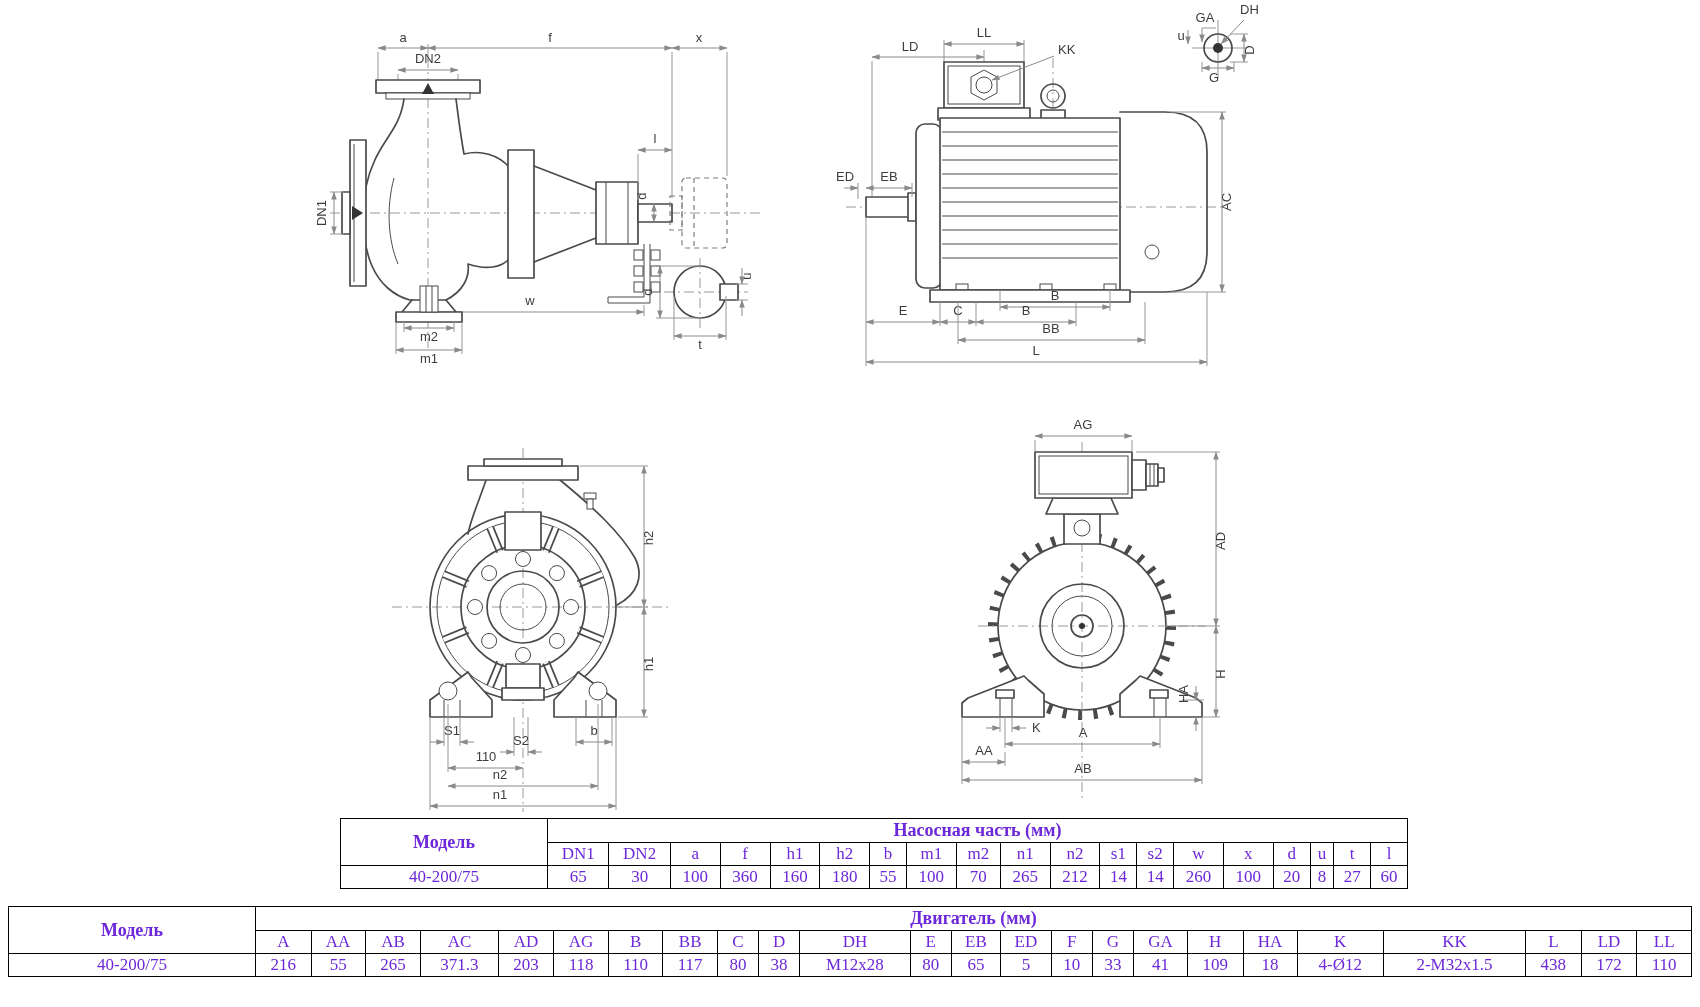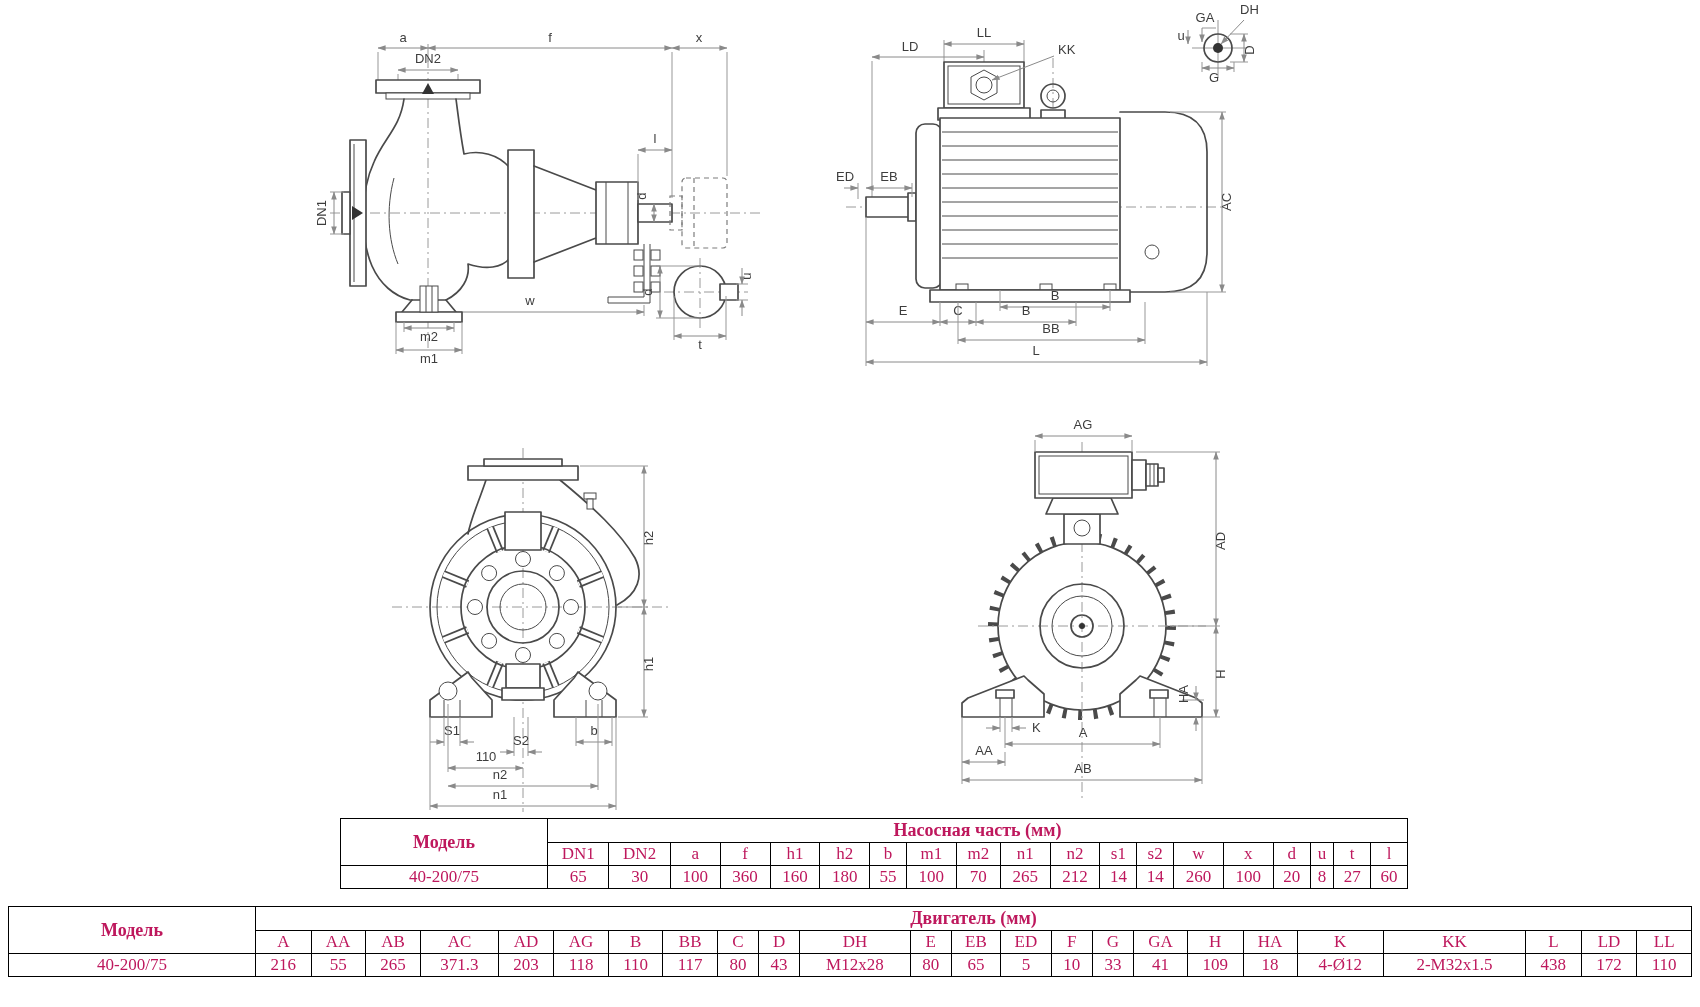--- a/index.html
+++ b/index.html
@@ -13,21 +13,21 @@
   .ext{stroke:#979797;stroke-width:1}
   .dim{stroke:#8a8a8a;stroke-width:1;marker-start:url(#ah);marker-end:url(#ah)}
   .dime{stroke:#8a8a8a;stroke-width:1;marker-end:url(#ah)}
   .cl{stroke:#9a9a9a;stroke-width:1;stroke-dasharray:10 4 2 4;fill:none}
   .dsh{fill:none;stroke:#7d7d7d;stroke-width:1.2;stroke-dasharray:5 4}
   .lb{font:13px "Liberation Sans",sans-serif;fill:#3d3d3d;text-anchor:middle}
   .lbs{text-anchor:start}
   .ribs{fill:none;stroke:#4a4a4a;stroke-width:10;stroke-dasharray:4 11.5}
   .spk{stroke:#4a4a4a;stroke-width:8}
   .spkw{stroke:#fff;stroke-width:4.5}
-  .tbl{position:absolute;font-family:"Liberation Serif",serif;color:#be185d}
+  .tbl{position:absolute;font-family:"Liberation Serif",serif;color:#6d28d9}
   .tbl table{border-collapse:collapse;width:100%}
   .tbl th,.tbl td{border:1.5px solid #000;text-align:center;padding:1px 3px;font-size:17px;font-weight:normal;white-space:nowrap}
   .tbl th.gh,.tbl th.mh{font-weight:bold;font-size:18px}
   .tbl1{left:340px;top:818px;width:1068px}
   .tbl2{left:8px;top:906px;width:1684px}
   .tbl1 .model{width:200px}
   .tbl2 .model{width:240px}
 </style>
 </head>
 <body>
@@ -494,21 +494,21 @@
             <td class="model">40-200/75</td>
             <td>216</td>
             <td>55</td>
             <td>265</td>
             <td>371.3</td>
             <td>203</td>
             <td>118</td>
             <td>110</td>
             <td>117</td>
             <td>80</td>
-            <td>43</td>
+            <td>38</td>
             <td>M12x28</td>
             <td>80</td>
             <td>65</td>
             <td>5</td>
             <td>10</td>
             <td>33</td>
             <td>41</td>
             <td>109</td>
             <td>18</td>
             <td>4-Ø12</td>

